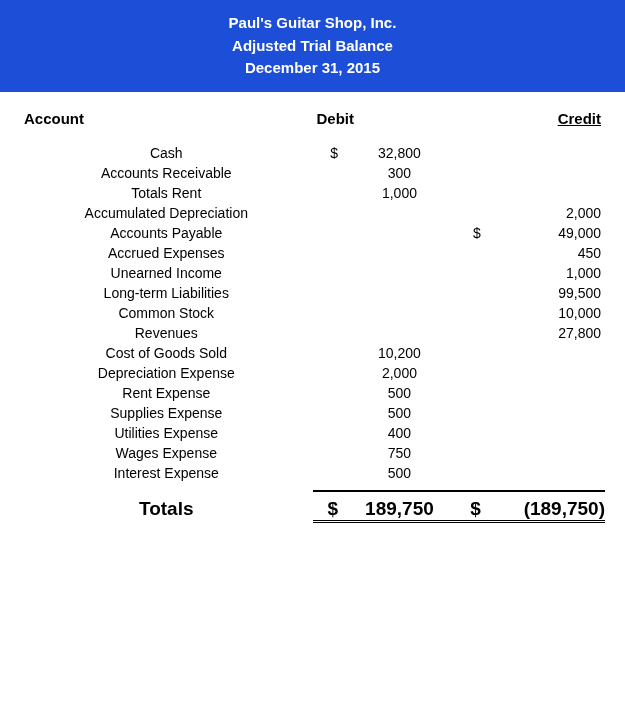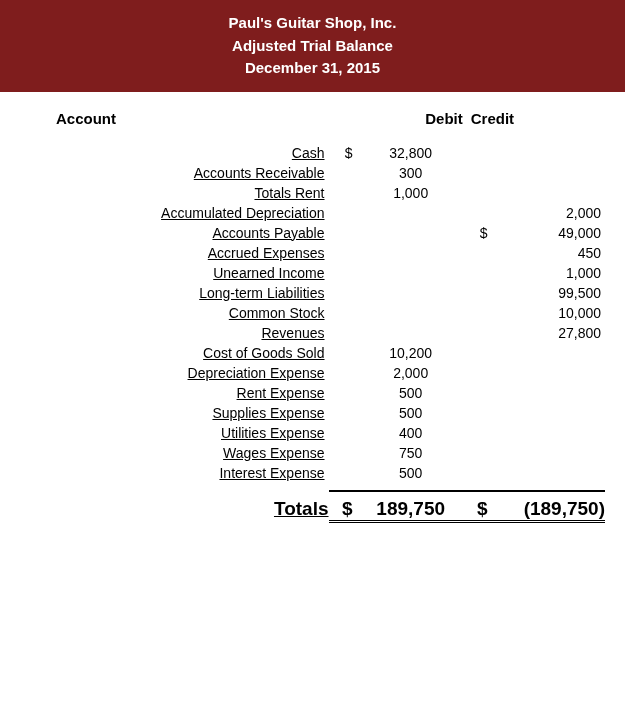--- a/index.html
+++ b/index.html
@@ -10,68 +10,67 @@
 
     body {
       font-family: Arial, sans-serif;
       font-size: 14px;
       background: #fff;
       width: 625px;
       min-height: 708px;
     }
 
     .header-bar {
-      background-color: #7f1d1d;
+      background-color: #1d4ed8;
       color: white;
       text-align: center;
       padding: 12px 2px;
       font-weight: bold;
       font-size: 15px;
       line-height: 1.5;
     }
 
     .table-container {
       padding: 10px 20px 20px 20px;
-      margin-left: 32px;
     }
 
     table {
       width: 100%;
       border-collapse: collapse;
     }
 
     thead tr th {
       padding: 8px 4px;
       font-weight: bold;
       font-size: 15px;
     }
 
     th.account-col {
       text-align: left;
       width: 50%;
     }
 
     th.debit-col {
-      text-align: right;
-      width: 25%;
-    }
-
-    th.credit-col {
       text-align: left;
       width: 25%;
+    }
+
+    th.credit-col {
+      text-align: right;
+      width: 25%;
+      text-decoration: underline;
     }
 
     tbody tr td {
       padding: 2px 4px;
       font-size: 14px;
     }
 
     td.account-name {
-      text-align: right;
-      text-decoration: underline;
+      text-align: center;
     }
 
     td.dollar-sign {
       text-align: right;
       padding-right: 2px;
       width: 16px;
     }
 
     td.debit-value {
       text-align: center;

